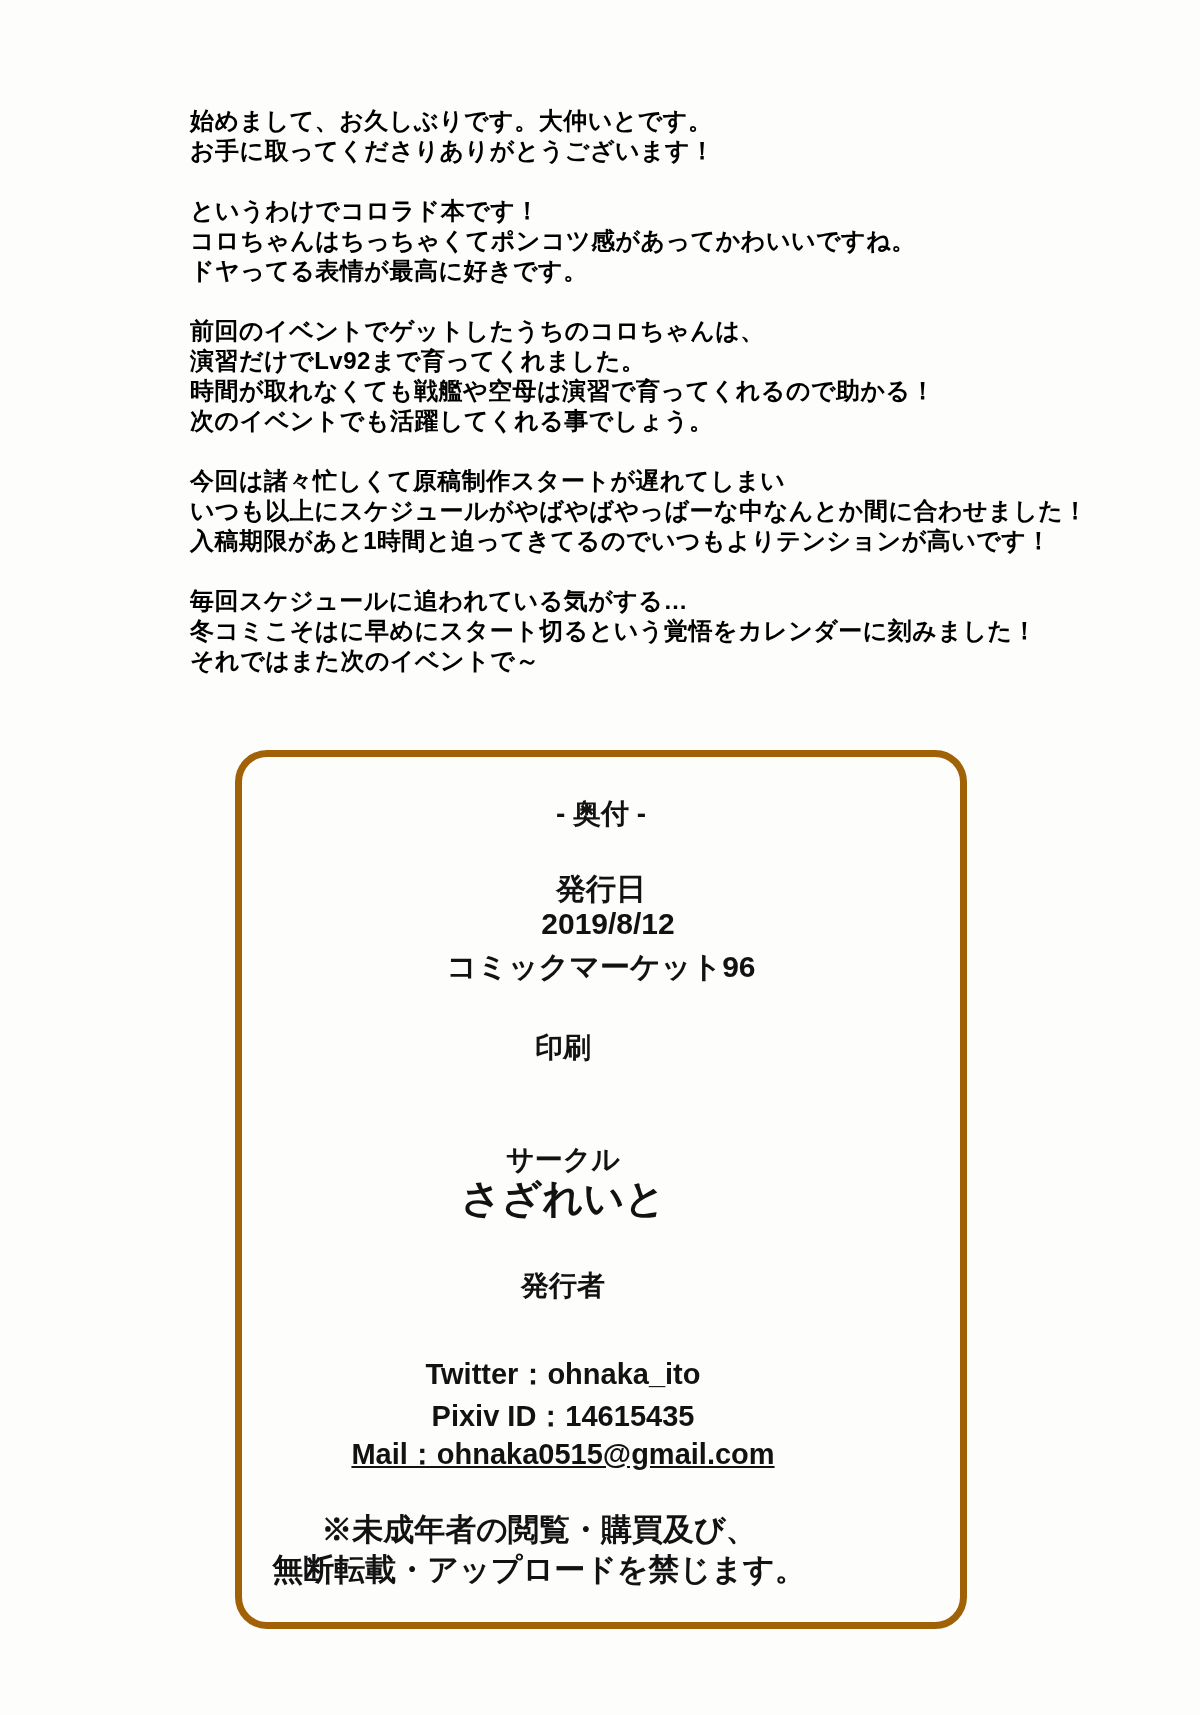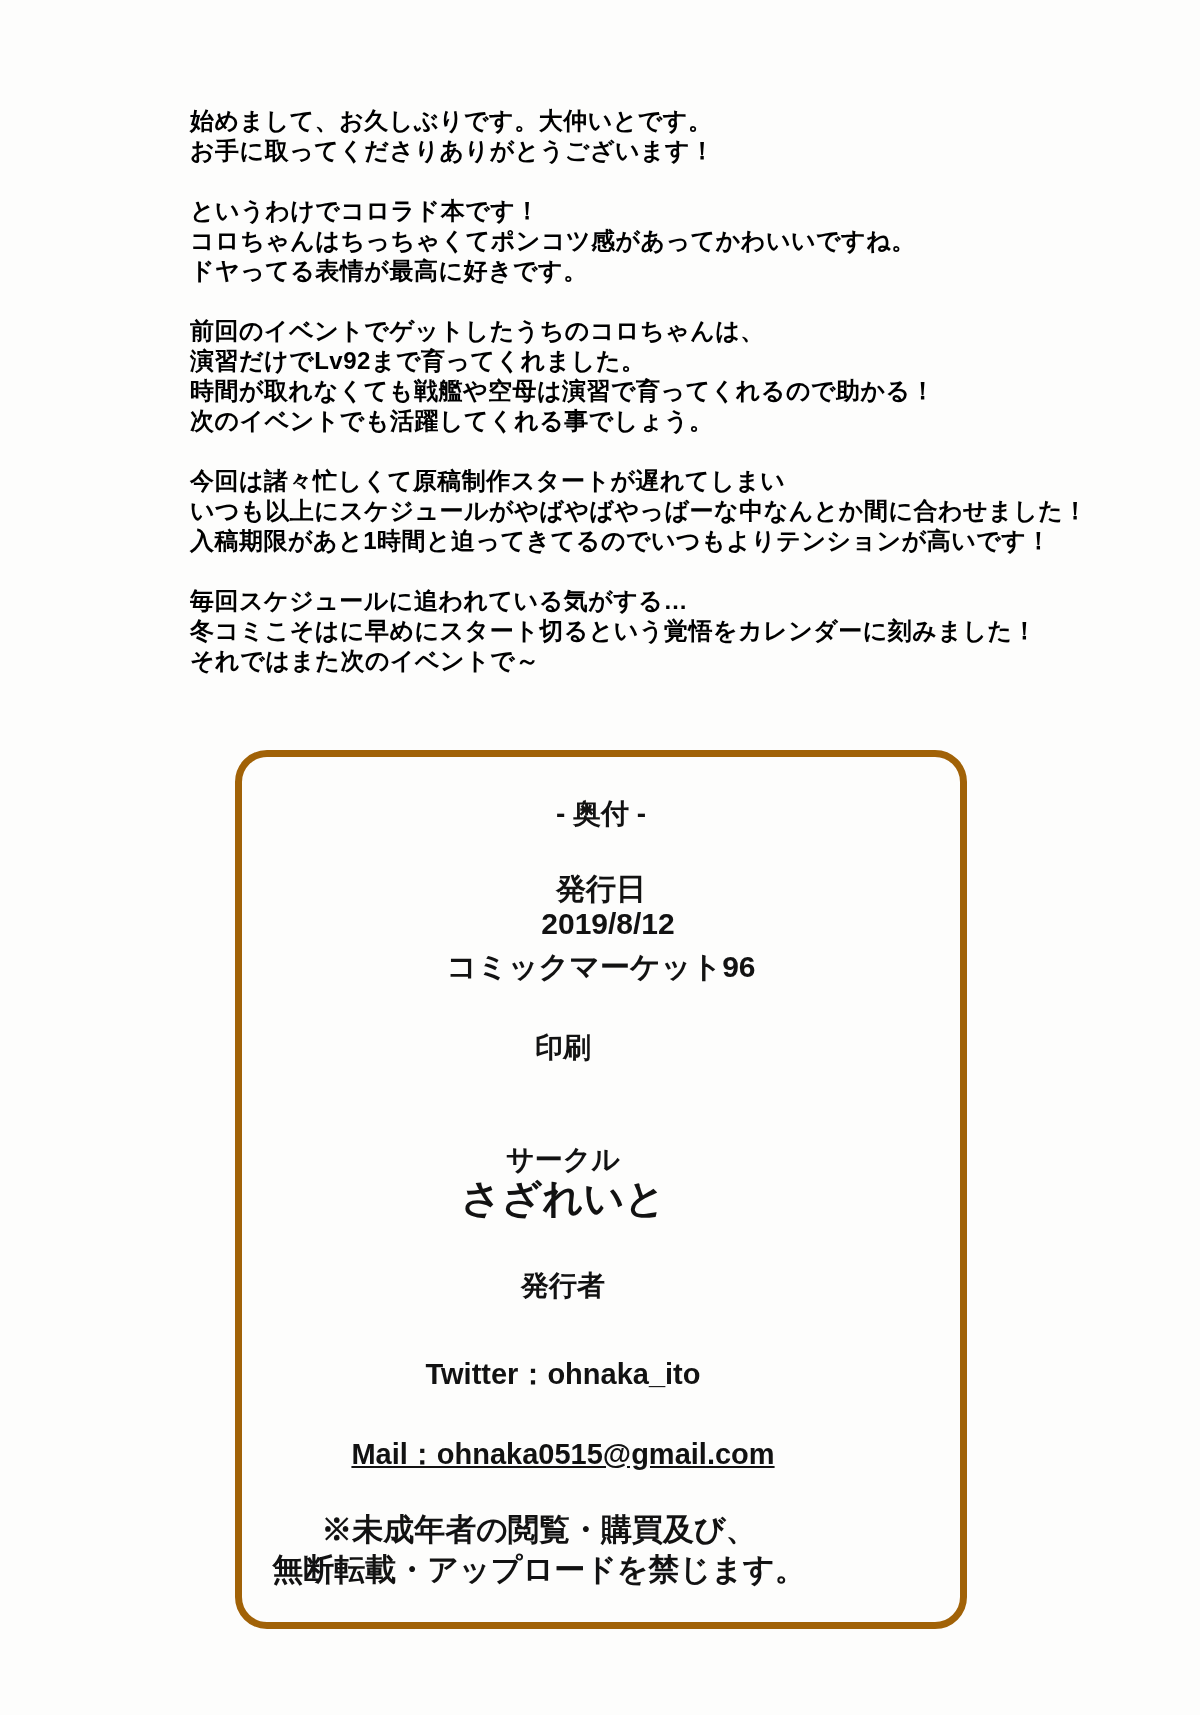--- a/index.html
+++ b/index.html
@@ -104,19 +104,20 @@
     <div class="c-line fs30 t-pubevent">コミックマーケット96</div>
 
     <div class="c-line fs28 t-printlabel off-mid">印刷</div>
 
     <div class="c-line fs28 t-circlelabel off-mid">サークル</div>
     <div class="c-line fs40 t-circlename off-mid">さざれいと</div>
 
     <div class="c-line fs28 t-publisherlabel off-mid">発行者</div>
 
     <div class="c-line fs29 t-twitter off-mid">Twitter：ohnaka_ito</div>
+    <div class="c-line fs29 t-pixiv off-mid">Pixiv ID：14615435</div>
     <div class="c-line fs29 t-mail off-mid">Mail：ohnaka0515@gmail.com</div>
 
     <div class="c-line fs31 t-notice1 off-notice">※未成年者の閲覧・購買及び、</div>
     <div class="c-line fs31 t-notice2 off-notice">無断転載・アップロードを禁じます。</div>
   </div>
 
 </div>
 
 </body></html>

